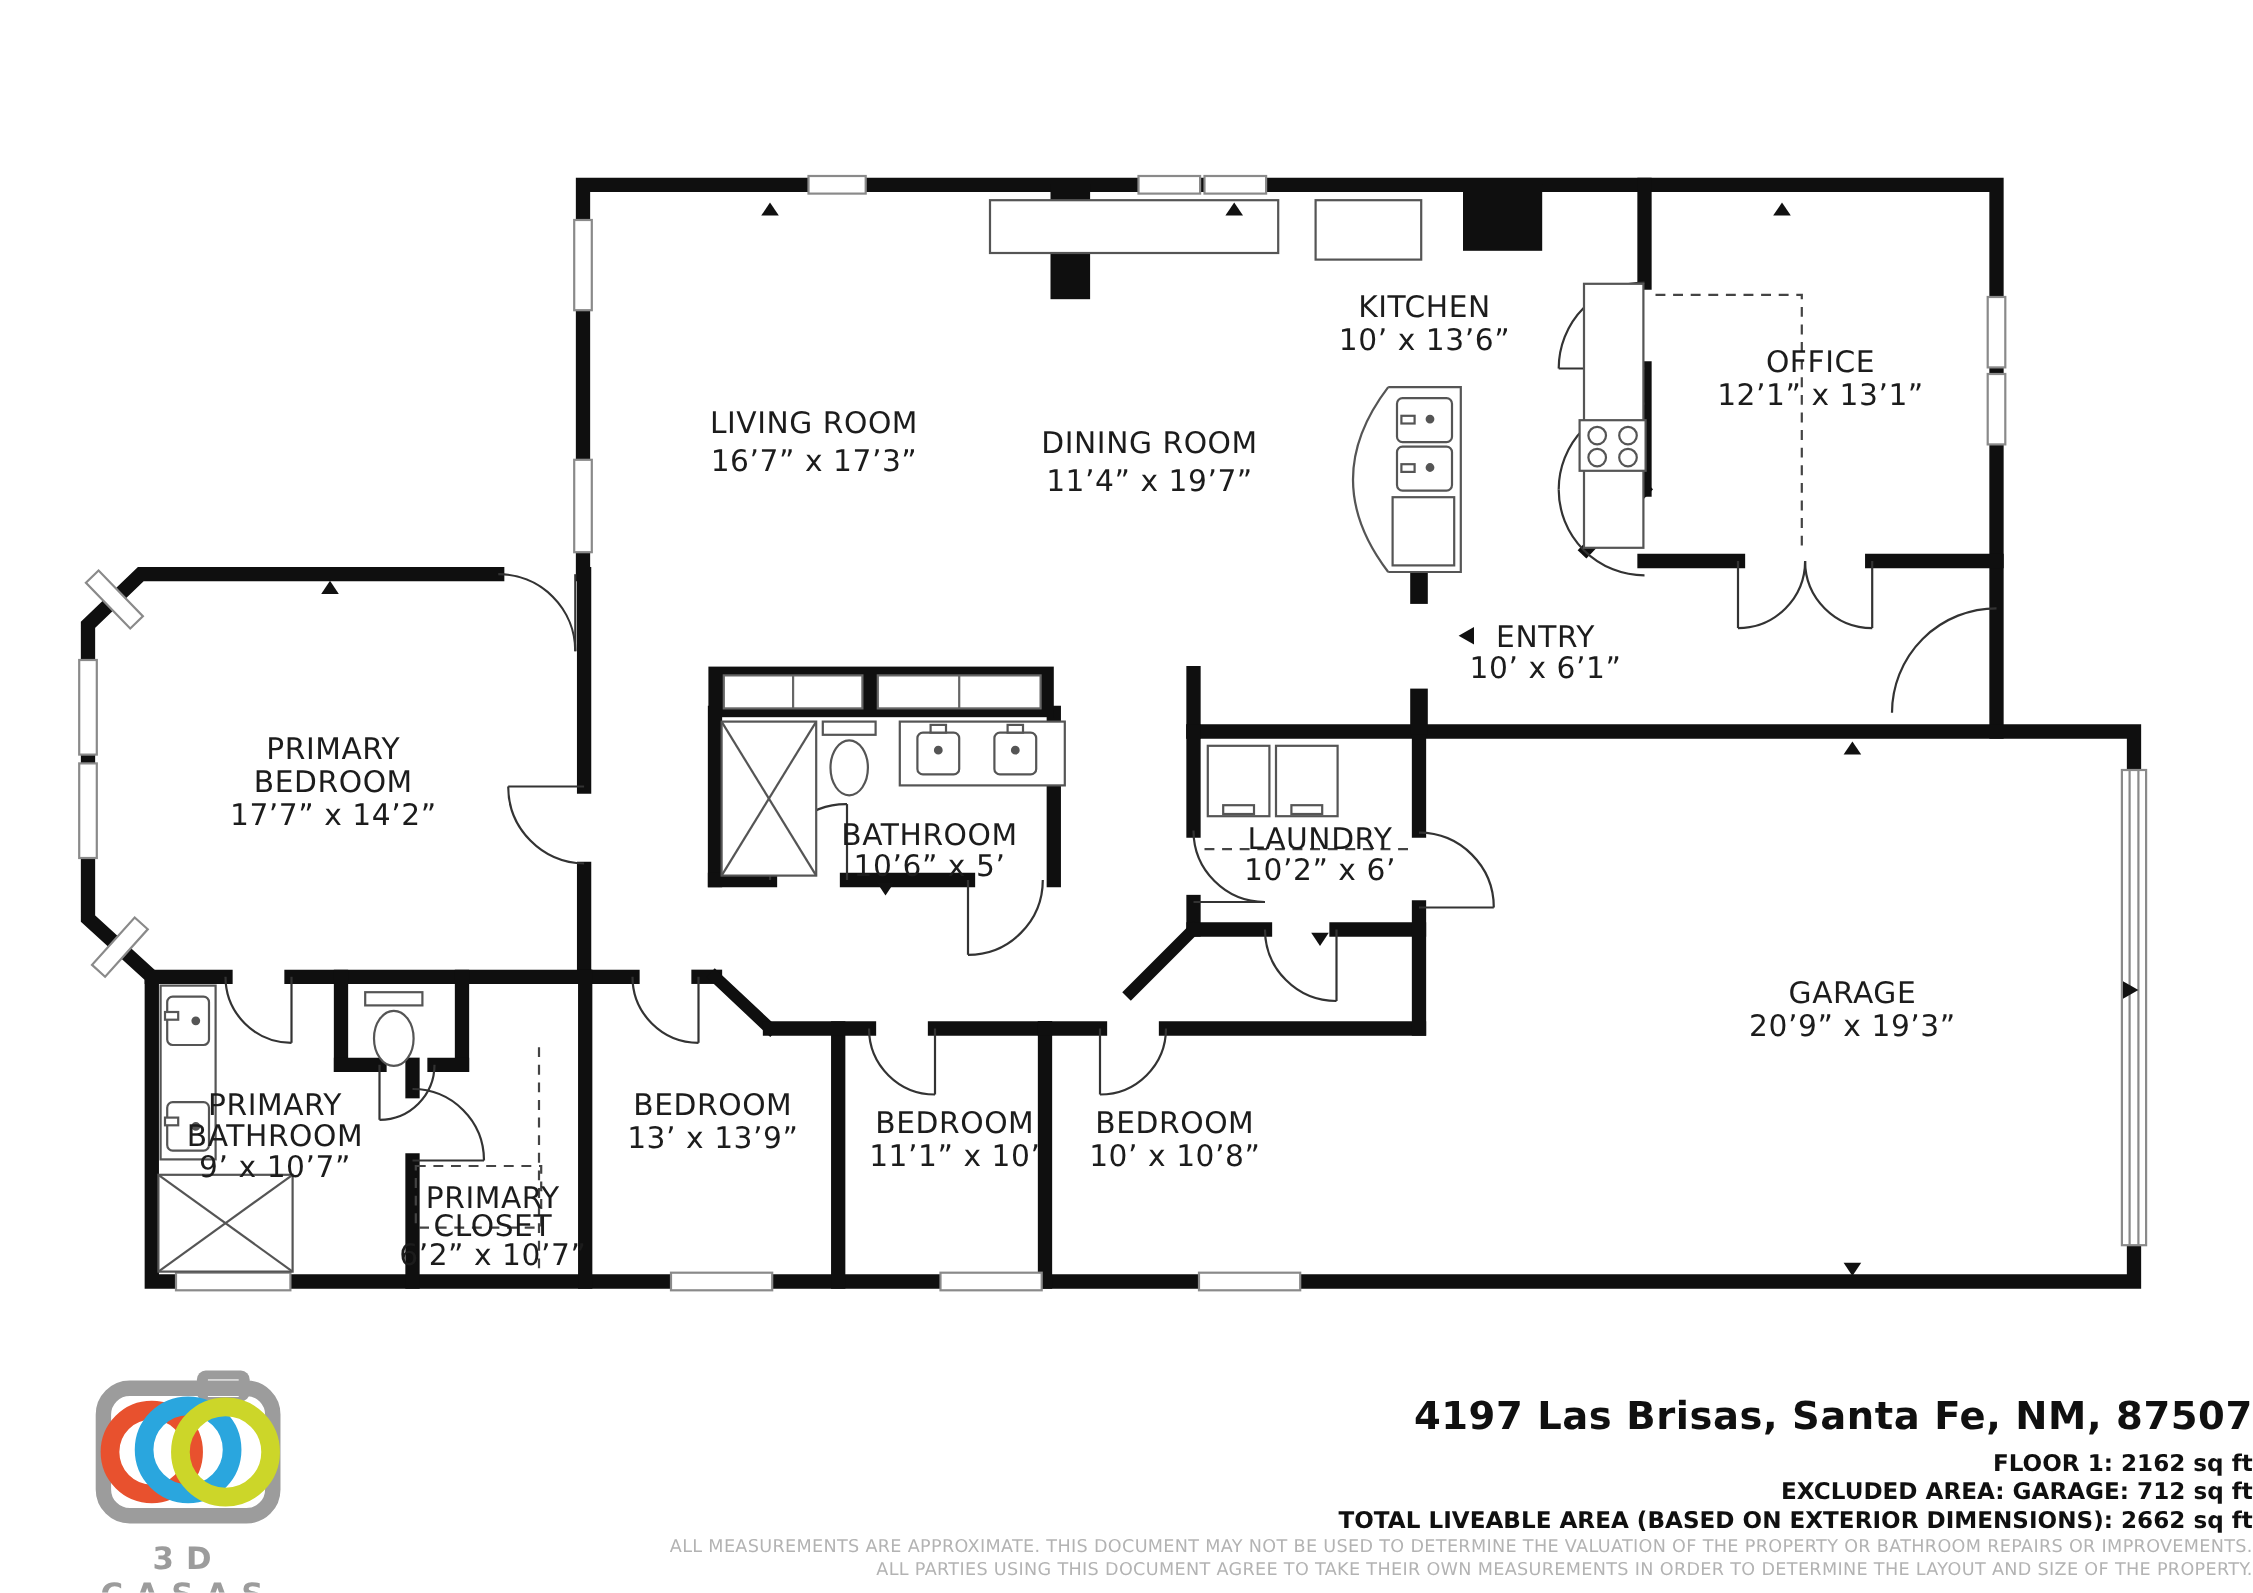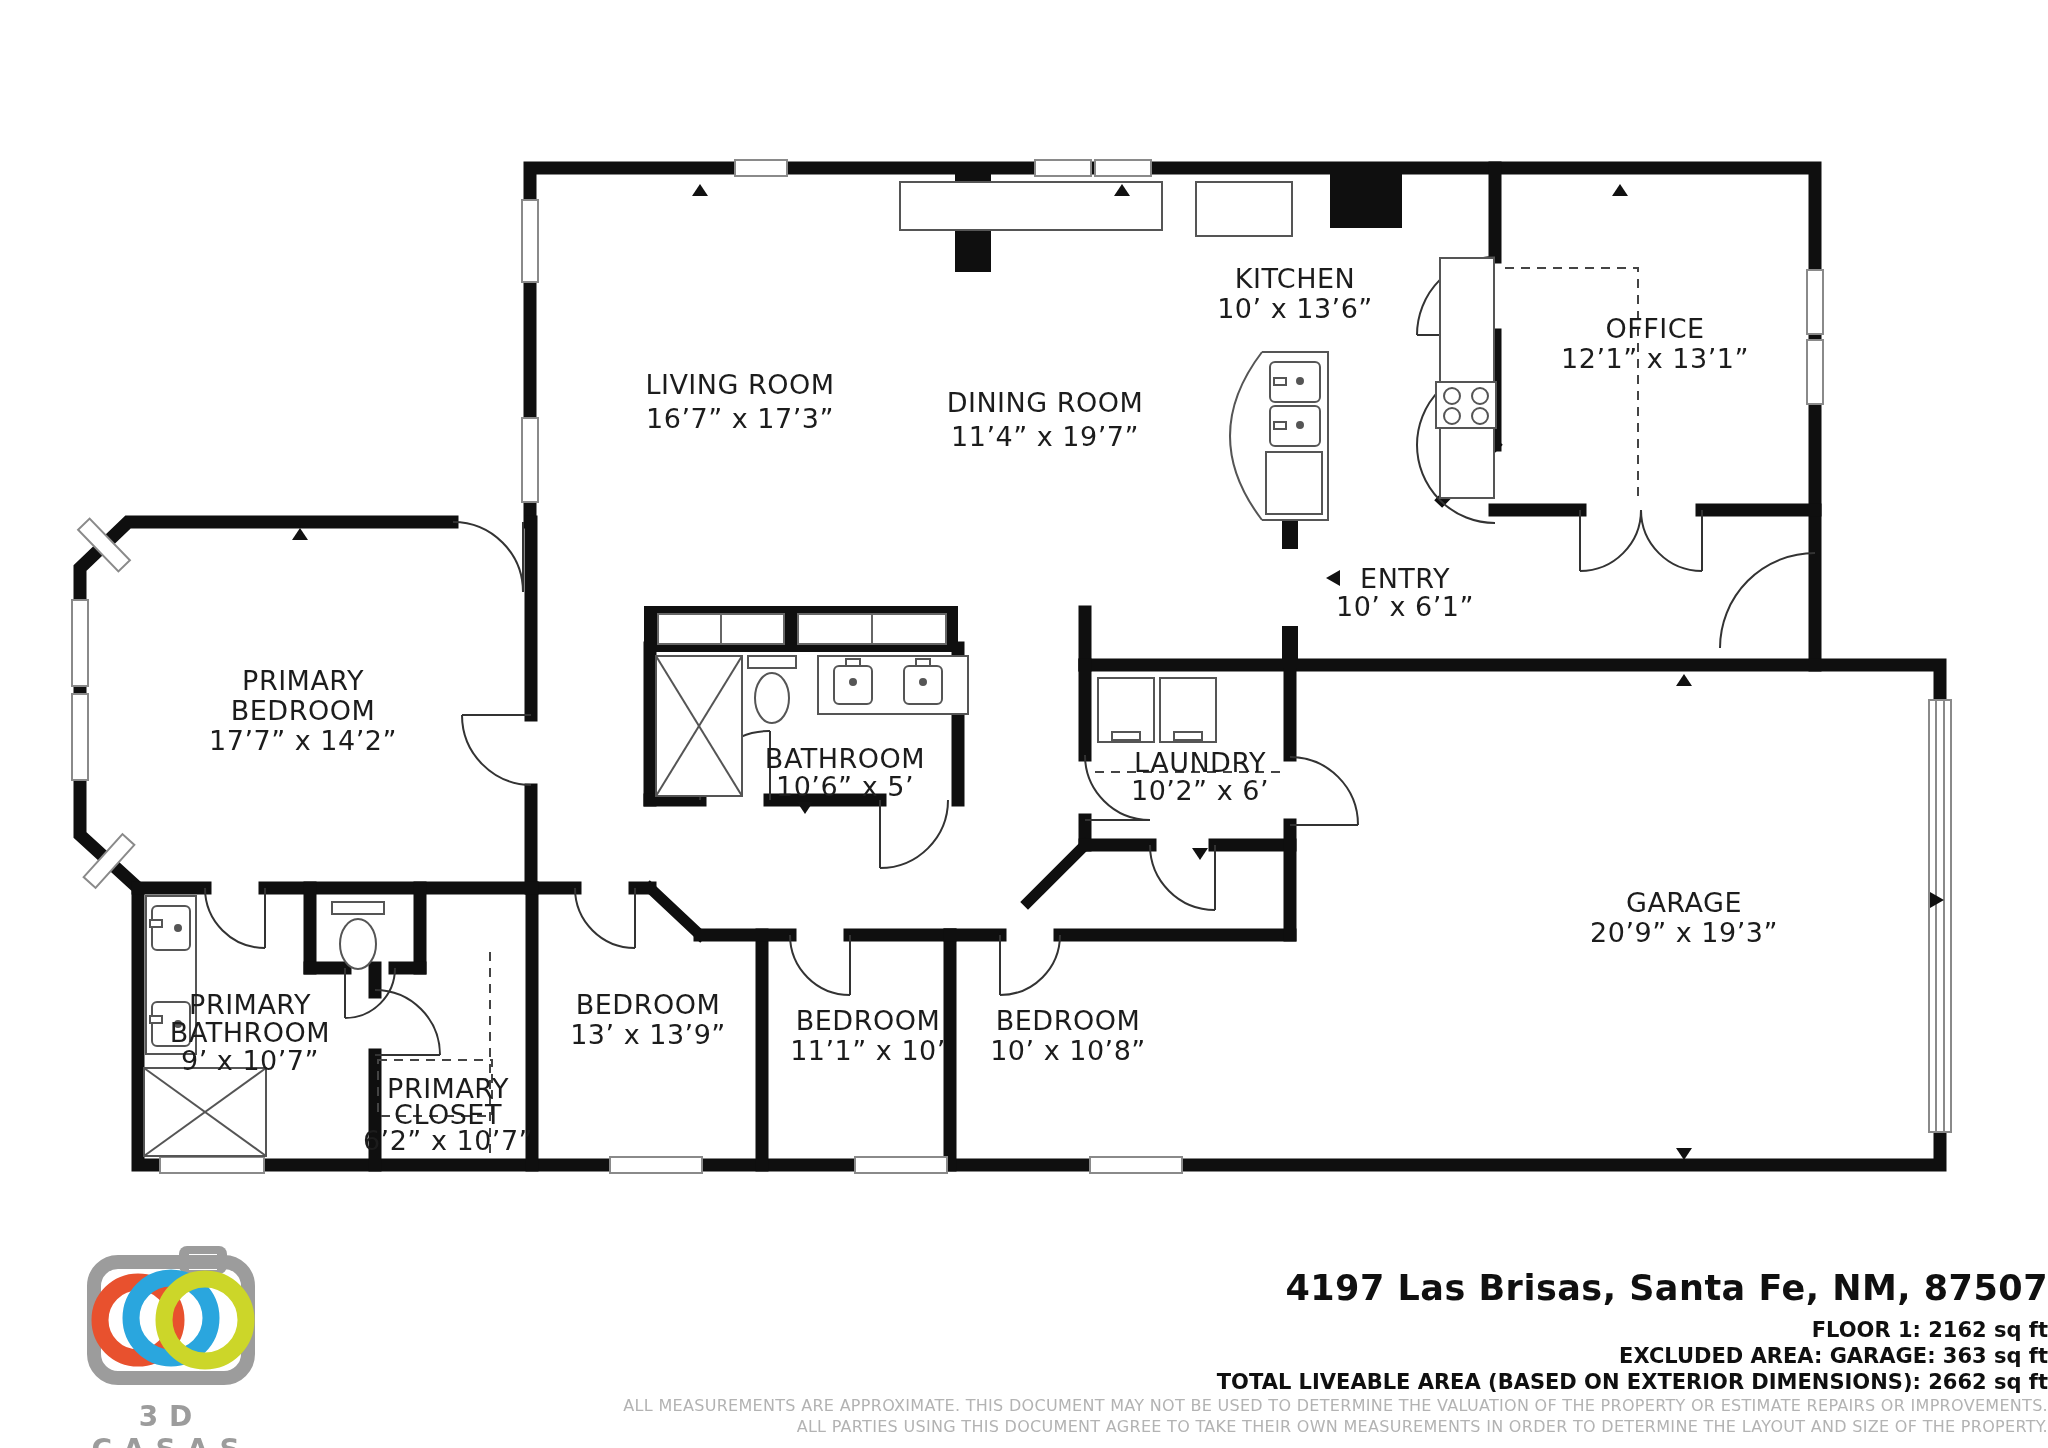--- a/index.html
+++ b/index.html
@@ -285,19 +285,19 @@
       <circle cx="72" cy="76" r="38" fill="none" stroke="#e8512e" stroke-width="17"></circle>
       <circle cx="105" cy="74" r="40" fill="none" stroke="#2aa6de" stroke-width="17"></circle>
       <circle cx="139" cy="76" r="41" fill="none" stroke="#ccd629" stroke-width="17"></circle>
     </svg>
     <div id="logo-text">3D CASAS</div>
   </div>
 
   <div id="footer">
     <div class="address">4197 Las Brisas, Santa Fe, NM, 87507</div>
     <div class="stat">FLOOR 1: 2162 sq ft</div>
-    <div class="stat">EXCLUDED AREA: GARAGE: 363 sq ft</div>
+    <div class="stat">EXCLUDED AREA: GARAGE: 712 sq ft</div>
     <div class="stat">TOTAL LIVEABLE AREA (BASED ON EXTERIOR DIMENSIONS): 2662 sq ft</div>
-    <div class="legal">ALL MEASUREMENTS ARE APPROXIMATE. THIS DOCUMENT MAY NOT BE USED TO DETERMINE THE VALUATION OF THE PROPERTY OR ESTIMATE REPAIRS OR IMPROVEMENTS.</div>
+    <div class="legal">ALL MEASUREMENTS ARE APPROXIMATE. THIS DOCUMENT MAY NOT BE USED TO DETERMINE THE VALUATION OF THE PROPERTY OR BATHROOM REPAIRS OR IMPROVEMENTS.</div>
     <div class="legal">ALL PARTIES USING THIS DOCUMENT AGREE TO TAKE THEIR OWN MEASUREMENTS IN ORDER TO DETERMINE THE LAYOUT AND SIZE OF THE PROPERTY.</div>
   </div>
 
 </div>
 
 </body></html>

